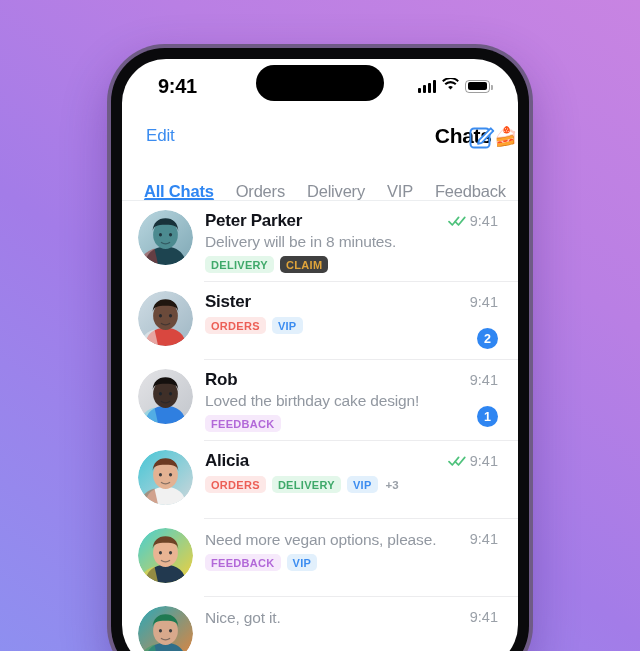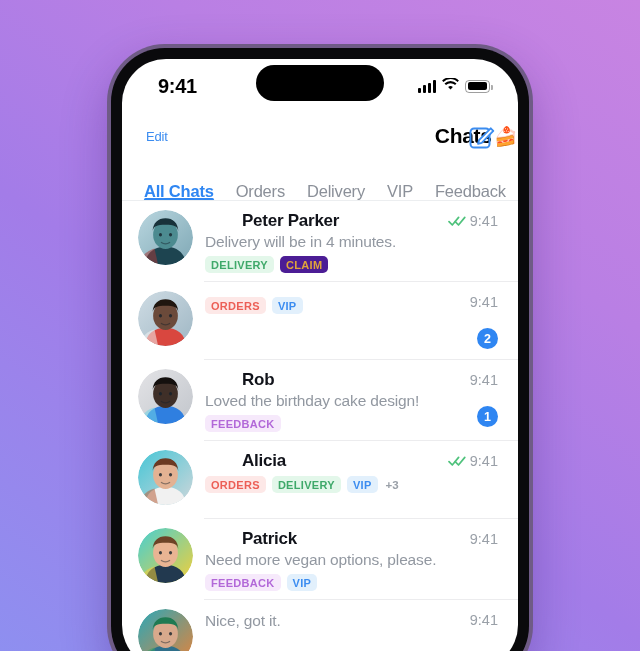--- a/index.html
+++ b/index.html
@@ -74,21 +74,21 @@
   }
   .battery span { display:block; height:100%; background:#000; border-radius:2px; }
 
   
   #navbar {
     height:50px; position:relative;
     display:flex; align-items:center;
   }
   #edit-button {
     position:absolute; left:24px;
-    font-size:13px; color:#3b8cf0; letter-spacing:-0.2px;
+    font-size:17px; color:#3b8cf0; letter-spacing:-0.2px;
     cursor:pointer;
   }
   #nav-title {
     width:100%; text-align:right;
     font-size:21px; font-weight:bold; color:#000; letter-spacing:-0.3px;
   }
   #nav-title .cake { font-size:19px; margin-left:3px; }
   #compose-button {
     position:absolute; right:22px; top:50%; transform:translateY(-50%);
     width:28px; height:28px; cursor:pointer;
@@ -134,21 +134,21 @@
   .avatar {
     width:55px; height:55px; border-radius:50%;
     flex:0 0 55px; margin-right:12px;
     overflow:hidden; position:relative;
   }
   .avatar svg { display:block; width:100%; height:100%; }
 
   .row-body { flex:1 1 auto; min-width:0; padding-top:1px; }
   .row-top { display:flex; align-items:baseline; }
   .chat-name {
-    font-size:17px; font-weight:bold; color:#11131a; letter-spacing:-0.25px;margin-left:37px;
+    font-size:17px; font-weight:bold; color:#11131a; letter-spacing:-0.25px;
   }
   .row-meta {
     position:absolute; right:20px; top:12px;
     display:flex; align-items:center; gap:4px;
   }
   .chat-time { font-size:14.5px; color:#9aa0a8; }
   .read-ticks { display:block; }
   .chat-preview {
     font-size:15.5px; color:#9298a1; margin-top:2px;
     letter-spacing:-0.15px; white-space:nowrap; overflow:hidden;
@@ -243,24 +243,24 @@
       <ellipse cx="35.5" cy="27" rx="1.7" ry="2" fill="#15202a" opacity="0.8"></ellipse>
       <path d="M25.5 35.5c2.5 1.8 6.5 1.8 9 0" fill="none" stroke="#15202a" stroke-opacity="0.45" stroke-width="1.4" stroke-linecap="round"></path>
       <path d="M4 52c4-6 10-9 14-10l4 18H4z" fill="#a03a38" opacity="0.55"></path>
     </g>
   </svg>
             </div>
     <div class="row-body">
       <div class="row-top">
         <span class="chat-name">Peter Parker</span>
       </div>
-      <div class="chat-preview">Delivery will be in 4 minutes.</div>
+      <div class="chat-preview">Delivery will be in 8 minutes.</div>
       <div class="tag-row">
                 <span class="tag" style="background:#e3f7ea;color:#3fa96a">DELIVERY</span>
-                <span class="tag" style="background:#4c1d95;color:#e0a43a">CLAIM</span>
+                <span class="tag" style="background:#404040;color:#e0a43a">CLAIM</span>
               </div>
     </div>
     <div class="row-meta">
       <svg class="read-ticks" width="18" height="12" viewBox="0 0 18 12">
   <path d="M1 6.6 4.3 10 10.6 2.4" fill="none" stroke="#4fc27c" stroke-width="1.7" stroke-linecap="round" stroke-linejoin="round"></path>
   <path d="M7.2 6.6 10.5 10 16.8 2.4" fill="none" stroke="#4fc27c" stroke-width="1.7" stroke-linecap="round" stroke-linejoin="round"></path>
 </svg>
       <span class="chat-time">9:41</span>
     </div>
 
@@ -283,20 +283,23 @@
       <ellipse cx="30" cy="27" rx="13.5" ry="15.5" fill="#6b4a3a"></ellipse>
       <path d="M16 24c0-10 6-15 14-15s14 5 14 15c0-6-5-8-14-8s-14 2-14 8z" fill="#20160f"></path>
       <ellipse cx="24.5" cy="27" rx="1.7" ry="2" fill="#15202a" opacity="0.8"></ellipse>
       <ellipse cx="35.5" cy="27" rx="1.7" ry="2" fill="#15202a" opacity="0.8"></ellipse>
       <path d="M25.5 35.5c2.5 1.8 6.5 1.8 9 0" fill="none" stroke="#15202a" stroke-opacity="0.45" stroke-width="1.4" stroke-linecap="round"></path>
       <path d="M4 52c4-6 10-9 14-10l4 18H4z" fill="#f2f2f2" opacity="0.55"></path>
     </g>
   </svg>
             </div>
     <div class="row-body">
+      <div class="row-top">
+        <span class="chat-name">Sister</span>
+      </div>
       <div class="tag-row">
                 <span class="tag" style="background:#fde8e7;color:#ec5f56">ORDERS</span>
                 <span class="tag" style="background:#e2f0fc;color:#3b8cf0">VIP</span>
               </div>
     </div>
     <div class="row-meta">
 
       <span class="chat-time">9:41</span>
     </div>
     <div class="badge">2</div>
@@ -402,23 +405,20 @@
       <ellipse cx="30" cy="27" rx="13.5" ry="15.5" fill="#e9b493"></ellipse>
       <path d="M16 24c0-10 6-15 14-15s14 5 14 15c0-6-5-8-14-8s-14 2-14 8z" fill="#6d4327"></path>
       <ellipse cx="24.5" cy="27" rx="1.7" ry="2" fill="#15202a" opacity="0.8"></ellipse>
       <ellipse cx="35.5" cy="27" rx="1.7" ry="2" fill="#15202a" opacity="0.8"></ellipse>
       <path d="M25.5 35.5c2.5 1.8 6.5 1.8 9 0" fill="none" stroke="#15202a" stroke-opacity="0.45" stroke-width="1.4" stroke-linecap="round"></path>
       <path d="M4 52c4-6 10-9 14-10l4 18H4z" fill="#f2cf3a" opacity="0.55"></path>
     </g>
   </svg>
             </div>
     <div class="row-body">
-      <div class="row-top">
-        <span class="chat-name">Patrick</span>
-      </div>
       <div class="chat-preview">Need more vegan options, please.</div>
       <div class="tag-row">
                 <span class="tag" style="background:#f6e9fb;color:#b268d8">FEEDBACK</span>
                 <span class="tag" style="background:#e2f0fc;color:#3b8cf0">VIP</span>
               </div>
     </div>
     <div class="row-meta">
 
       <span class="chat-time">9:41</span>
     </div>

